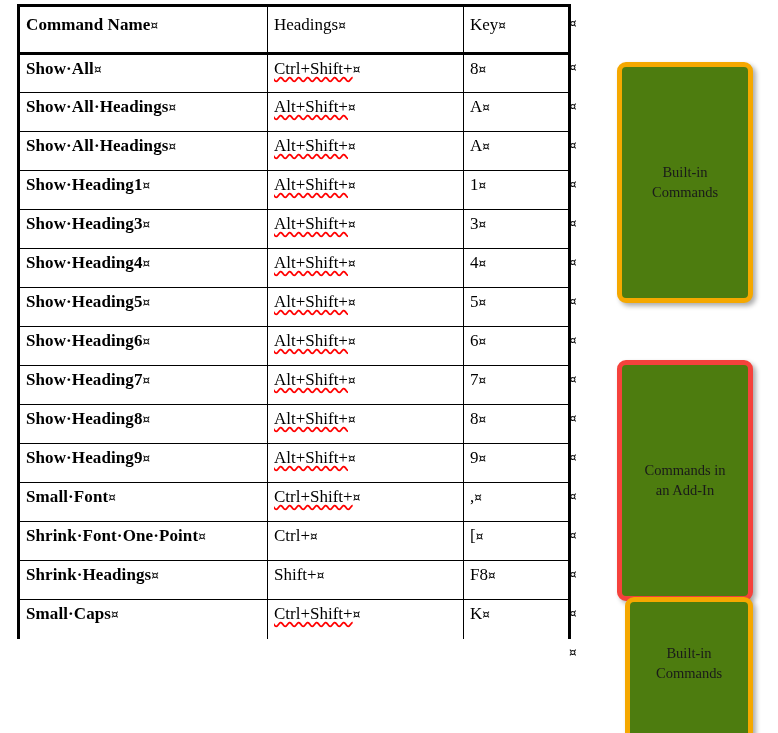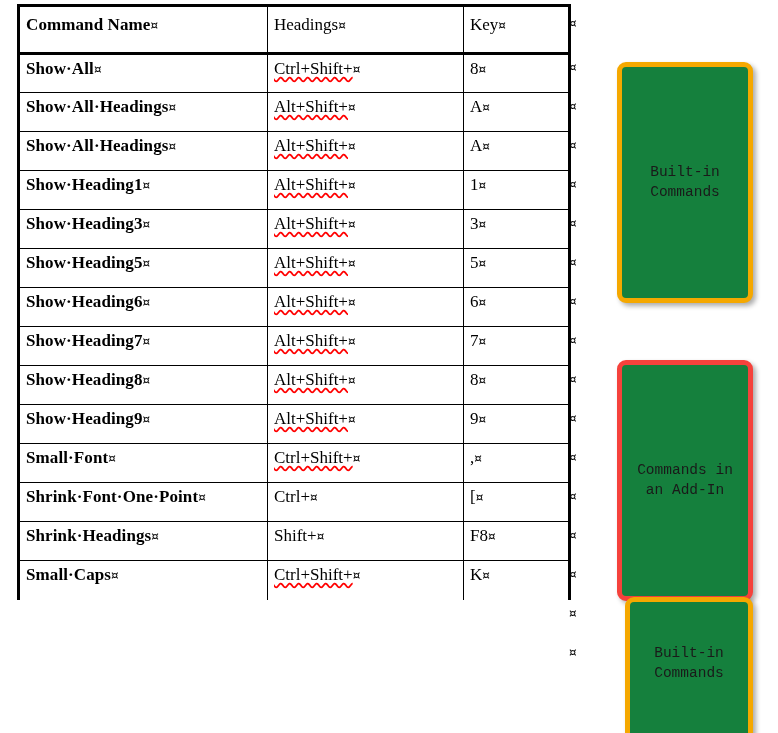--- a/index.html
+++ b/index.html
@@ -97,28 +97,28 @@
     color: #000;
     box-sizing: border-box;
     display: block;
   }
   .row-mark.header { height: 48px; padding-top: 9px; }
   .row-mark.body   { height: 39px; padding-top: 5px; }
 
   
   .callout {
     position: absolute;
-    background: #15803d;
+    background: #4d7c0f;
     border-radius: 9px;
     box-sizing: border-box;
     display: flex;
     align-items: center;
     justify-content: center;
     text-align: center;
-    font-family: Liberation Mono, monospace;
+    font-family: Liberation Serif, serif;
     font-size: 14.5px;
     line-height: 1.35;
     color: #1a1a1a;
     box-shadow: 3px 3px 5px rgba(0,0,0,0.33);
   }
   #callout-builtin-top {
     left: 617px;
     top: 62px;
     width: 136px;
     height: 241px;
@@ -174,20 +174,25 @@
           <td class="col-cmd"><span class="cmd-text">Show·Heading1</span><span class="eoc">¤</span></td>
           <td class="col-mod"><span class="mod-text spell">Alt+Shift+</span><span class="eoc">¤</span></td>
           <td class="col-key"><span class="key-text">1</span><span class="eoc">¤</span></td>
         </tr>
         <tr class="body-row">
           <td class="col-cmd"><span class="cmd-text">Show·Heading3</span><span class="eoc">¤</span></td>
           <td class="col-mod"><span class="mod-text spell">Alt+Shift+</span><span class="eoc">¤</span></td>
           <td class="col-key"><span class="key-text">3</span><span class="eoc">¤</span></td>
         </tr>
         <tr class="body-row">
+          <td class="col-cmd"><span class="cmd-text">Show·Heading4</span><span class="eoc">¤</span></td>
+          <td class="col-mod"><span class="mod-text spell">Alt+Shift+</span><span class="eoc">¤</span></td>
+          <td class="col-key"><span class="key-text">4</span><span class="eoc">¤</span></td>
+        </tr>
+        <tr class="body-row">
           <td class="col-cmd"><span class="cmd-text">Show·Heading5</span><span class="eoc">¤</span></td>
           <td class="col-mod"><span class="mod-text spell">Alt+Shift+</span><span class="eoc">¤</span></td>
           <td class="col-key"><span class="key-text">5</span><span class="eoc">¤</span></td>
         </tr>
         <tr class="body-row">
           <td class="col-cmd"><span class="cmd-text">Show·Heading6</span><span class="eoc">¤</span></td>
           <td class="col-mod"><span class="mod-text spell">Alt+Shift+</span><span class="eoc">¤</span></td>
           <td class="col-key"><span class="key-text">6</span><span class="eoc">¤</span></td>
         </tr>
         <tr class="body-row">

